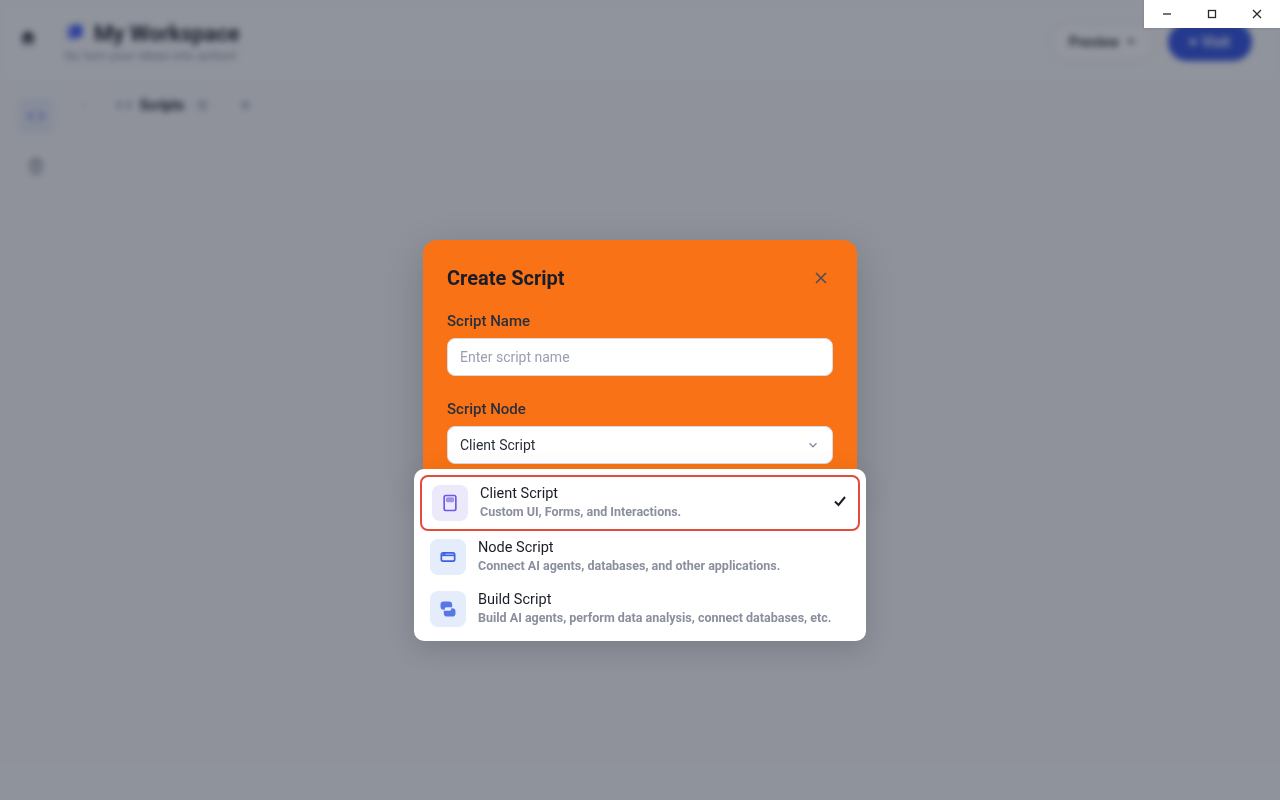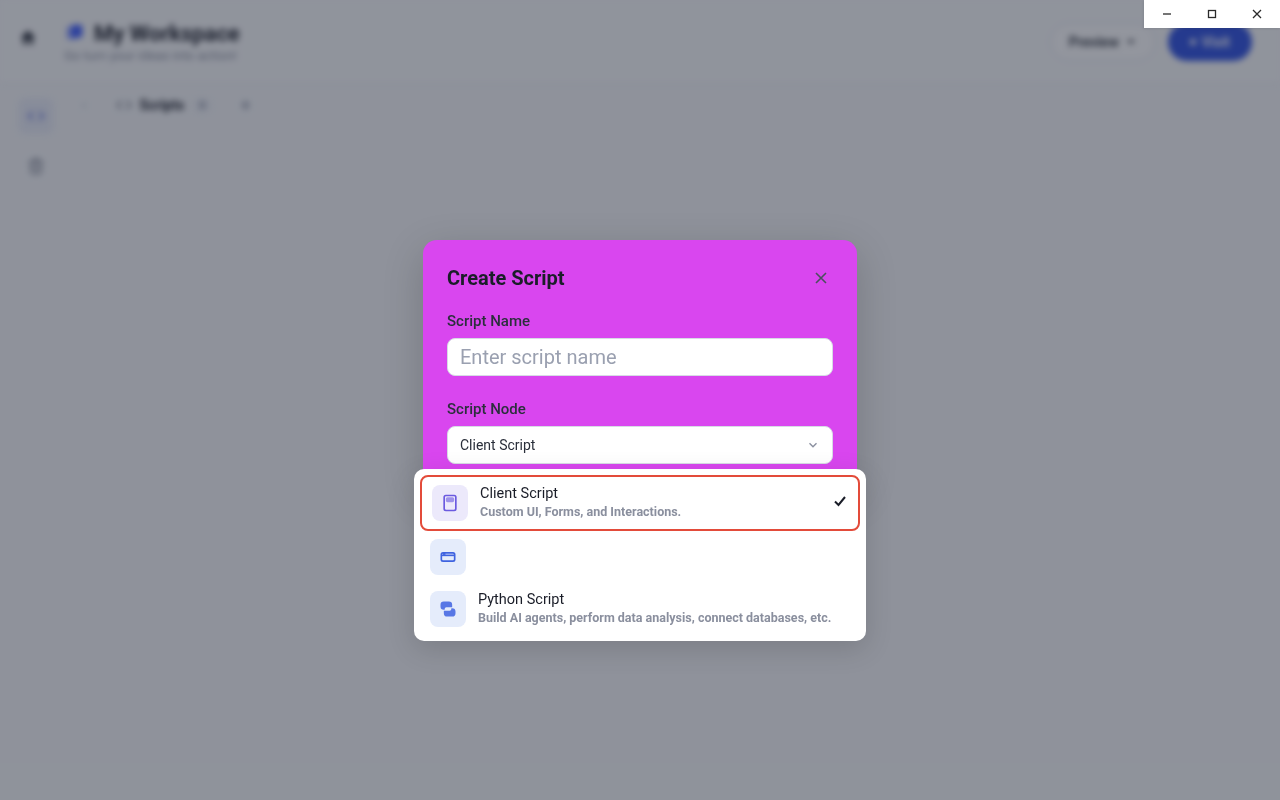--- a/index.html
+++ b/index.html
@@ -56,31 +56,31 @@
   }
 
   
   .dim {
     position: absolute; inset: 0; background: rgba(30,36,52,0.48);
   }
 
   
   .modal {
     position: absolute; left: 50%; top: 240px; transform: translateX(-50%);
-    width: 434px; background: #d946ef; border-radius: 14px;
+    width: 434px; background: #f97316; border-radius: 14px;
     box-shadow: 0 12px 40px rgba(0,0,0,0.18);
   }
   .modal-inner { padding: 26px 24px 24px 24px; }
   .modal-top { display: flex; align-items: center; justify-content: space-between; margin-bottom: 22px; }
   .modal-title { font-size: 20px; font-weight: 700; color: #1a1d28; }
   .close-btn { width: 24px; height: 24px; display:flex; align-items:center; justify-content:center; color: #4a4f5e; cursor: pointer; background:none; border:none; }
   .field-label { font-size: 15px; color: #2b2f3c; margin-bottom: 8px; font-weight: 500; }
   .text-input {
     width: 100%; height: 38px; border: 1px solid #d7dbe5; border-radius: 8px;
-    padding: 0 12px; font-size: 20px; color: #2a2f3a; outline: none;
+    padding: 0 12px; font-size: 14px; color: #2a2f3a; outline: none;
   }
   .text-input::placeholder { color: #9aa0b0; }
   .gap { height: 24px; }
   .select-box {
     width: 100%; height: 38px; border: 1px solid #d7dbe5; border-radius: 8px;
     padding: 0 12px; display: flex; align-items: center; justify-content: space-between;
     font-size: 14px; color: #2a2f3a; cursor: pointer; background: #fff;
   }
   .chev { color: #8b90a0; }
 
@@ -245,30 +245,34 @@
   </div>
 
   <div class="dd-item">
     <span class="dd-icon blue">
       <svg class="i20" viewBox="0 0 24 24" fill="none" stroke="currentColor" stroke-width="2">
           <rect x="4" y="7" width="16" height="10" rx="2"></rect>
           <path d="M4 10h16"></path>
           <circle cx="7.5" cy="8.5" r=".6" fill="currentColor"></circle>
         </svg>
     </span>
+    <div class="dd-text">
+      <div class="dd-title">Node Script</div>
+      <div class="dd-desc">Connect AI agents, databases, and other applications.</div>
+    </div>
   </div>
 
   <div class="dd-item">
     <span class="dd-icon blue">
       <svg class="i20" viewBox="0 0 24 24" fill="currentColor">
           <path d="M11 3h2a4 4 0 0 1 4 4v3h-7a2 2 0 0 0-2 2v1H7a4 4 0 0 1-4-4V7a4 4 0 0 1 4-4h4zm2 18h-2a4 4 0 0 1-4-4v-3h7a2 2 0 0 0 2-2v-1h1a4 4 0 0 1 4 4v2a4 4 0 0 1-4 4h-4z" opacity=".85"></path>
         </svg>
     </span>
     <div class="dd-text">
-      <div class="dd-title">Python Script</div>
+      <div class="dd-title">Build Script</div>
       <div class="dd-desc">Build AI agents, perform data analysis, connect databases, etc.</div>
     </div>
   </div>
 </div>
 
 <div class="win-chrome">
   <button class="wc-btn">
     <svg class="i12" viewBox="0 0 12 12" stroke="currentColor" stroke-width="1.3">
         <line x1="2" y1="6" x2="10" y2="6"></line>
       </svg>

